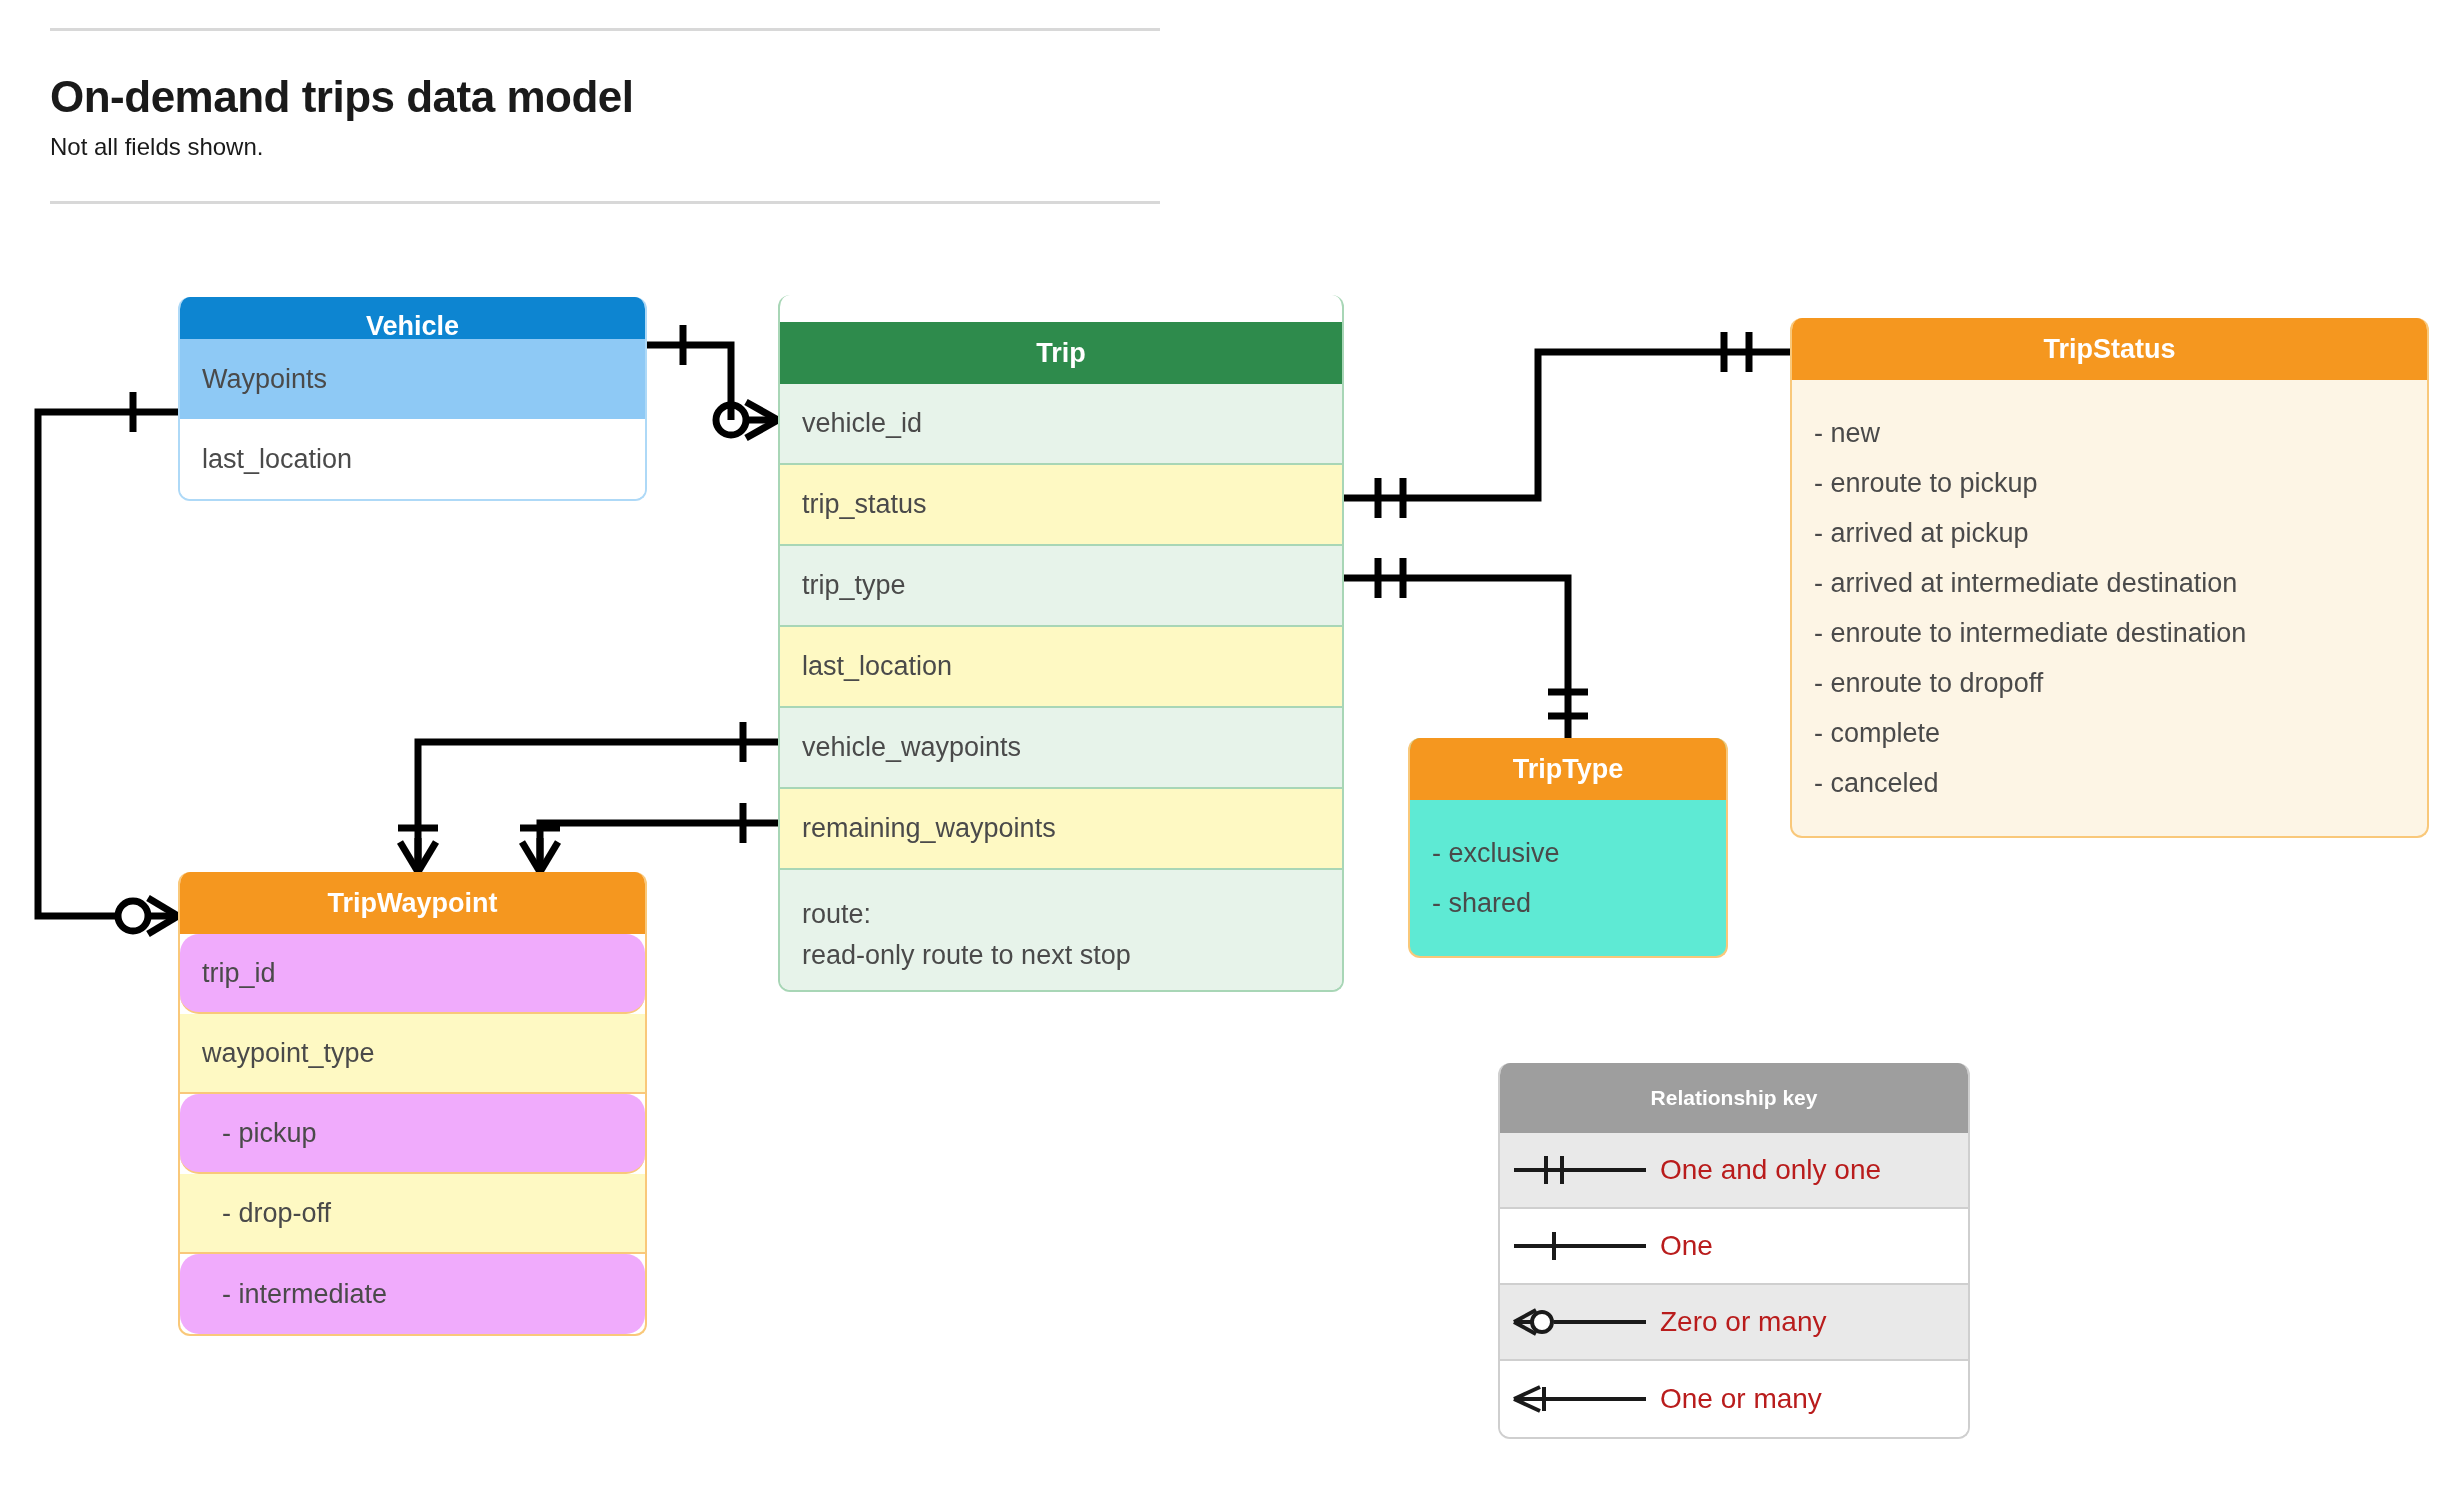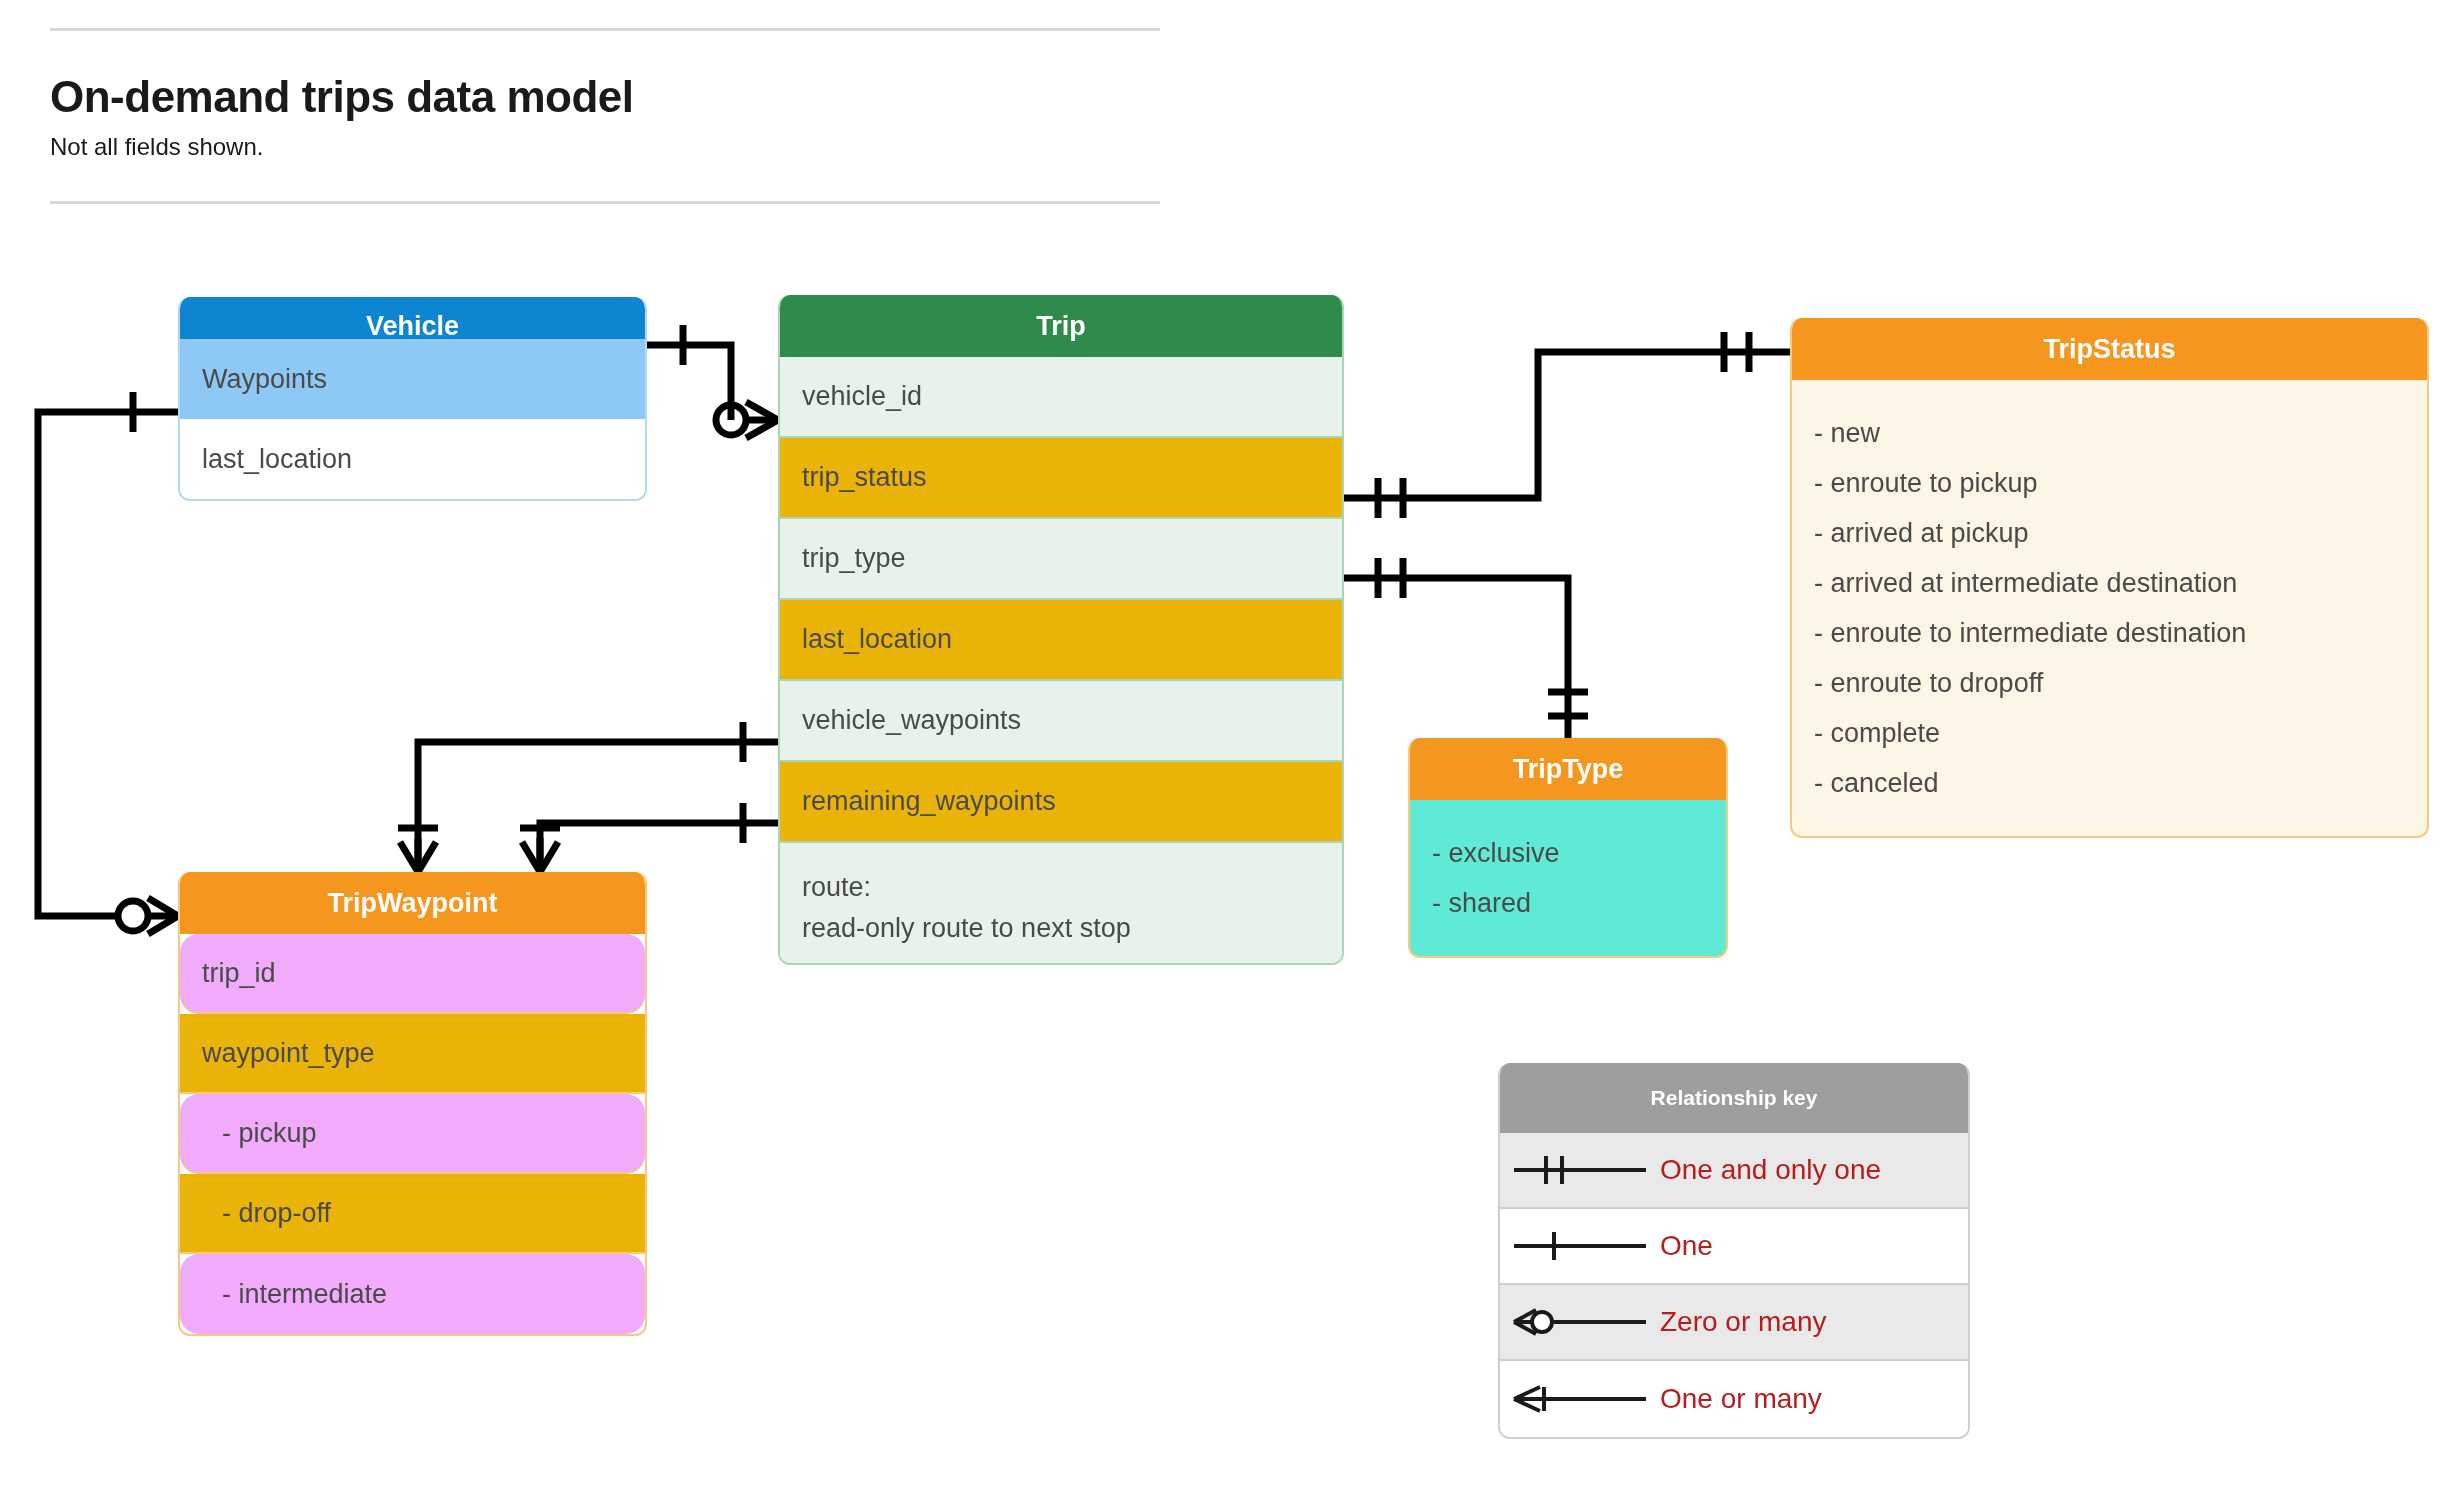--- a/index.html
+++ b/index.html
@@ -97,28 +97,29 @@
   
   #entity-trip {
     left: 778px; top: 295px; width: 566px;
     border: 2px solid #a8d6b6;
     border-top: none;
   }
   #entity-trip .entity-title {
     background: #2e8b4c;
     height: 62px;
     line-height: 62px;
+    margin-top: 27px;
   }
   #entity-trip .row {
     height: 81px;
     border-bottom: 2px solid #a8d6b6;
   }
   #entity-trip .row:last-child { border-bottom: none; }
   .tint-green { background: #e7f3ea; }
-  .plain { background: #eab308; }
+  .plain { background: #fef9c3; }
   .row-trip-route { height: 120px !important; }
 
   
   #entity-tripstatus {
     left: 1790px; top: 318px; width: 639px;
     border: 2px solid #f9c87a;
     border-top: none;
     background: #fdf5e5;
   }
   #entity-tripstatus .entity-title {

